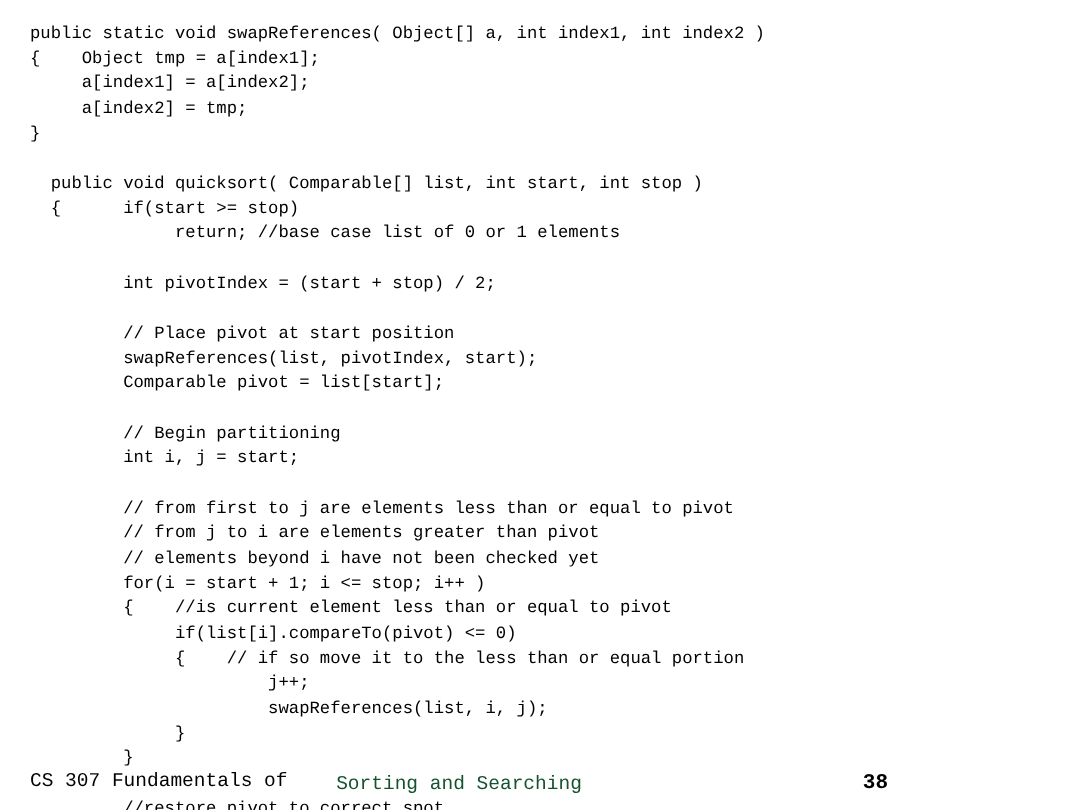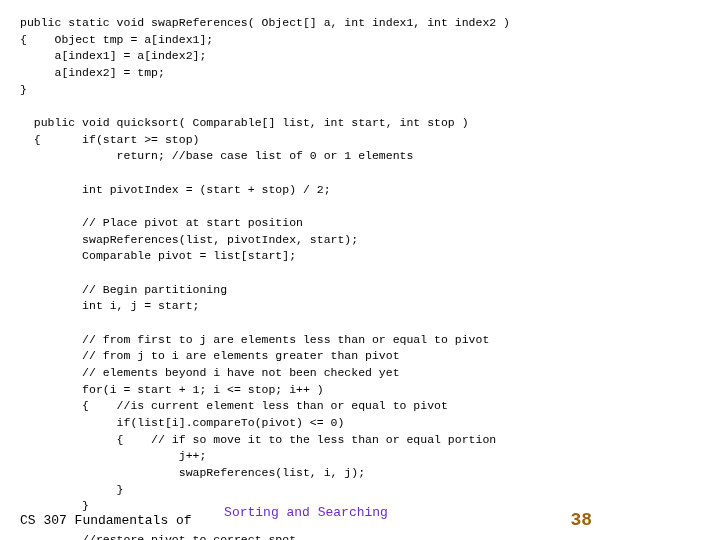--- a/index.html
+++ b/index.html
@@ -46,30 +46,30 @@
     }
 
     .footer-left {
       font-size: 13px;
       color: #000000;
       line-height: 1.4;
     }
 
     .footer-center {
       font-size: 13px;
-      color: #6d28d9;
+      color: #14532d;
       position: absolute;
       left: 50%;
       transform: translateX(-50%);
-      bottom: 10px;
+      bottom: 0;
     }
 
     .footer-right {
-      font-size: 18px;
-      color: #a16207;
+      font-size: 14px;
+      color: #000000;
       font-weight: bold;
     }
   </style>
 </head>
 <body>
 
 <div class="slide-container">
   <pre class="code-block">public static void swapReferences( Object[] a, int index1, int index2 )
 {    Object tmp = a[index1];
      a[index1] = a[index2];

